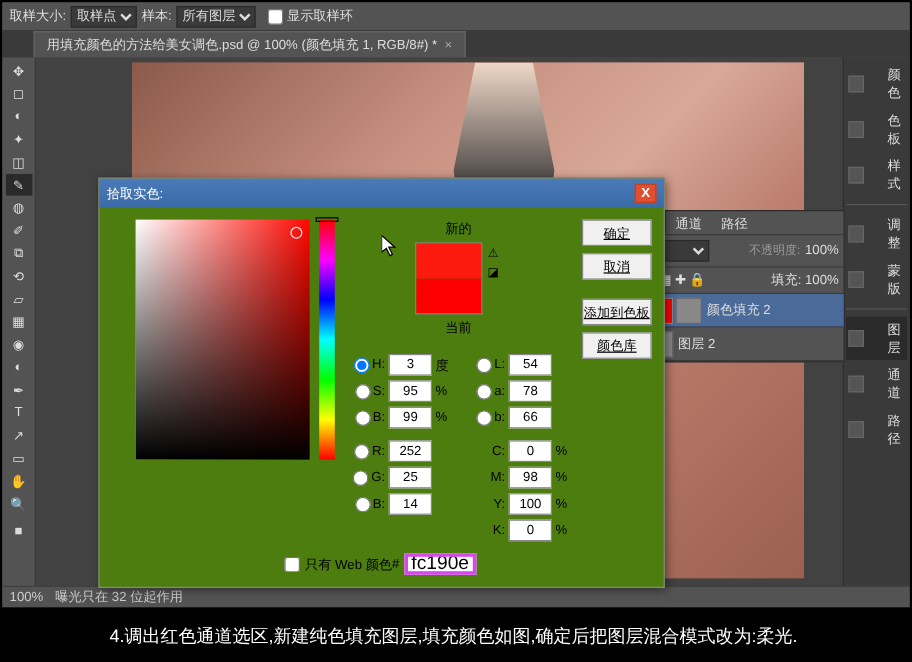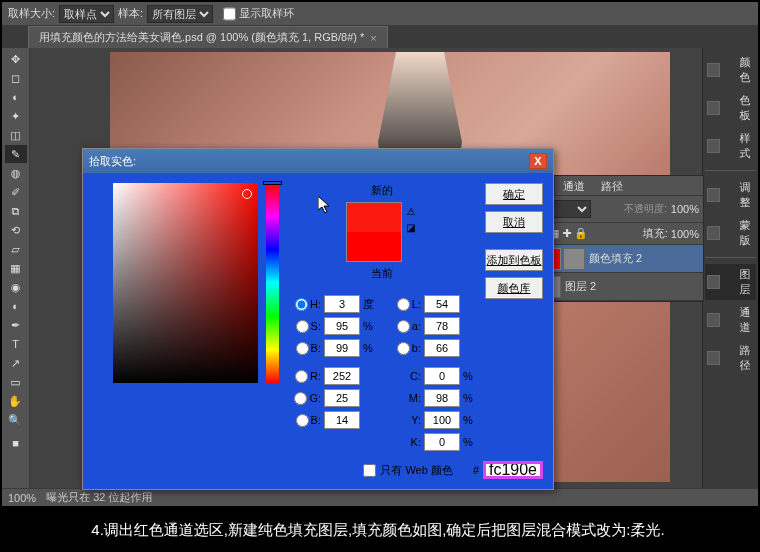--- a/index.html
+++ b/index.html
@@ -19,21 +19,21 @@
 .canvas-img { position: absolute; top: 4px; left: 80px; width: 560px; height: 430px; background: linear-gradient(135deg, #8b5a4a 0%, #c89080 30%, #d8a898 50%, #b87868 70%, #9b6050 100%); }
 .canvas-img::before { content: ""; position: absolute; top: 0; left: 250px; width: 120px; height: 300px; background: linear-gradient(180deg, #f0d8c8 0%, #2a2a2a 40%, #e8d0c0 100%); clip-path: polygon(30% 0, 70% 0, 85% 30%, 75% 60%, 90% 100%, 10% 100%, 25% 60%, 15% 30%); }
 .right-panels { width: 56px; background: #3a3a3a; border-left: 1px solid #2a2a2a; display: flex; flex-direction: column; gap: 2px; padding: 4px 2px; }
 .rp-item { display: flex; align-items: center; gap: 20px; color: #ddd; padding: 3px 2px; cursor: pointer; }
 .rp-item .ic { width: 18px; height: 14px; background: #555; border: 1px solid #666; }
 .rp-item.sel { background: #2a2a2a; }
 .rp-sep { height: 1px; background: #555; margin: 4px 0; }
 .statusbar { height: 18px; background: #535353; border-top: 1px solid #3a3a3a; display: flex; align-items: center; padding: 0 6px; color: #ccc; gap: 10px; }
 
 
-.dialog { position: absolute; top: 148px; left: 82px; width: 472px; background: #1d4ed8; border: 1px solid #888; box-shadow: 2px 2px 8px rgba(0,0,0,0.5); }
+.dialog { position: absolute; top: 148px; left: 82px; width: 472px; background: #4d7c0f; border: 1px solid #888; box-shadow: 2px 2px 8px rgba(0,0,0,0.5); }
 .dialog .titlebar { height: 24px; background: linear-gradient(#4a7ab8, #3a6aa8); color: #fff; display: flex; align-items: center; padding: 0 6px; font-size: 12px; justify-content: space-between; }
 .dialog .titlebar .close { width: 18px; height: 16px; background: #e05030; color: #fff; display: flex; align-items: center; justify-content: center; border: 1px solid #c04020; cursor: pointer; font-weight: bold; }
 .dialog .body { padding: 10px; display: flex; gap: 8px; margin-left: 20px; }
 .colorfield { width: 200px; height: 200px; position: relative; background: linear-gradient(to right, #fff, #ff0800); cursor: crosshair; }
 .colorfield::after { content: ""; position: absolute; inset: 0; background: linear-gradient(to bottom, transparent, #000); }
 .cursor-ring { position: absolute; top: 6px; right: 6px; width: 10px; height: 10px; border: 1px solid #fff; border-radius: 50%; }
 .hue-strip { width: 18px; height: 200px; background: linear-gradient(to bottom, #ff0000, #ff00ff, #0000ff, #00ffff, #00ff00, #ffff00, #ff0000); position: relative; cursor: pointer; }
 .hue-strip .marker { position: absolute; top: -2px; left: -3px; right: -3px; height: 4px; border: 1px solid #000; background: transparent; }
 .preview-col { display: flex; flex-direction: column; align-items: center; gap: 4px; }
 .preview-col .lbl-new { font-size: 11px; }
@@ -44,21 +44,21 @@
 .warn-icons span { width: 14px; height: 14px; display: flex; align-items: center; justify-content: center; font-size: 10px; }
 .inputs-col { display: flex; flex-direction: column; gap: 4px; margin-left: 4px; }
 .inputs-row { display: flex; align-items: center; gap: 3px; }
 .inputs-row label { width: 30px; text-align: right; display: flex; align-items: center; justify-content: flex-end; gap: 2px; }
 .inputs-row input[type=radio] { margin: 0; }
 .inputs-row input[type=text] { width: 36px; height: 18px; border: 1px solid #888; text-align: center; font-size: 11px; background: #fff; }
 .inputs-row .unit { width: 14px; }
 .inputs-grid { display: flex; gap: 10px; }
 .btns-col { display: flex; flex-direction: column; gap: 6px; width: 80px; }
 .btns-col button { height: 22px; border: 1px solid #888; background: #f0f0f0; cursor: pointer; font-size: 11px; text-decoration: underline; }
-.dialog .footer { padding: 0 10px 10px 8px; display: flex; justify-content: flex-end; align-items: center; gap: 20px; }
+.dialog .footer { padding: 0 10px 10px 8px; display: flex; justify-content: center; align-items: center; }
 .dialog .footer .webonly { display: flex; align-items: center; gap: 4px; }
 .dialog .footer .hexrow { display: flex; align-items: center; gap: 4px; }
 .dialog .footer input[type=text] { width: 60px; height: 18px; border: 3px solid #d946ef; text-align: center; font-size: 16px; }
 
 
 .layers-panel { position: absolute; top: 175px; right: 56px; width: 188px; background: #535353; border: 1px solid #2a2a2a; color: #ddd; }
 .layers-panel .tabs { display: flex; height: 20px; border-bottom: 1px solid #3a3a3a; }
 .layers-panel .tabs .ptab { padding: 3px 8px; cursor: pointer; font-size: 11px; }
 .layers-panel .tabs .ptab.active { background: #3a3a3a; }
 .layers-panel .opts { display: flex; align-items: center; padding: 4px; gap: 4px; border-bottom: 1px solid #3a3a3a; }

